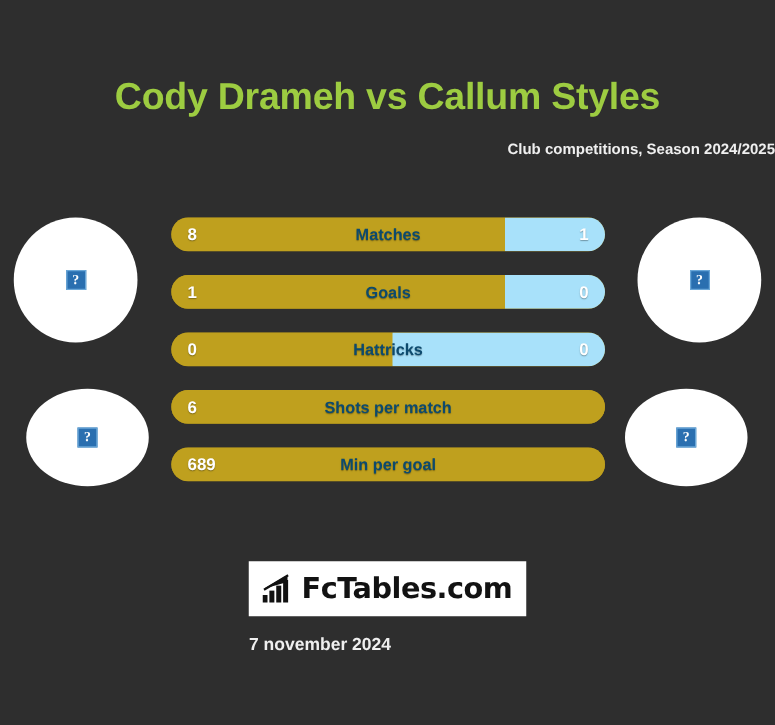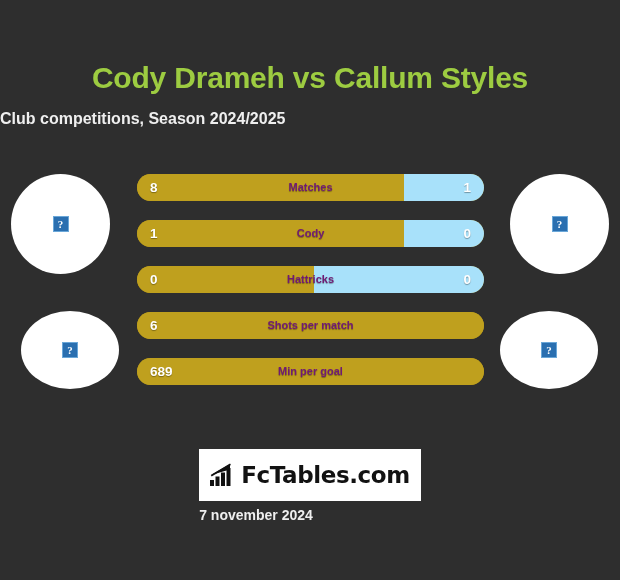--- a/index.html
+++ b/index.html
@@ -33,23 +33,23 @@
     font-weight: bold;
     letter-spacing: -0.2px;
     line-height: 36px;
     white-space: nowrap;
   }
   .subtitle {
     position: absolute;
     top: 62px;
     left: 0;
     width: 620px;
-    text-align: left;
+    text-align: right;
     color: #efefef;
-    font-size: 16px;
+    font-size: 12px;
     font-weight: bold;
     line-height: 18px;
   }
 
   
   .avatar {
     position: absolute;
     background: #ffffff;
     border-radius: 50%;
     display: flex;
@@ -100,22 +100,22 @@
     position: absolute;
     right: 0; top: 0; bottom: 0;
     background: #a8e1fa;
   }
   .bar-label {
     position: absolute;
     left: 0; right: 0; top: 0;
     height: 27px;
     line-height: 27px;
     text-align: center;
-    color: #701a75;
-    font-size: 11px;
+    color: #0c4a6e;
+    font-size: 13px;
     font-weight: bold;
     text-shadow: 0 1px 1px rgba(0,0,0,0.35);
     white-space: nowrap;
   }
   .bar-val-left {
     position: absolute;
     left: 13px; top: 0;
     height: 27px;
     line-height: 27px;
     color: #ffffff;
@@ -133,21 +133,21 @@
     font-weight: bold;
     text-shadow: 0 1px 1px rgba(0,0,0,0.35);
   }
 
   
   .logo-box {
     position: absolute;
     left: 199px;
     top: 401px;
     width: 222px;
-    height: 52px;
+    height: 44px;
     background: #ffffff;
     display: flex;
     align-items: center;
     justify-content: center;
     text-align: center;
   }
   .logo-inner {
     display: flex;
     align-items: center;
     gap: 5px;
@@ -201,21 +201,21 @@
       <div class="bar-away" style="width:23%"></div>
       <div class="bar-val-left">8</div>
       <div class="bar-label">Matches</div>
       <div class="bar-val-right">1</div>
     </div>
 
     <div class="bar-row">
       <div class="bar-home" style="width:77%"></div>
       <div class="bar-away" style="width:23%"></div>
       <div class="bar-val-left">1</div>
-      <div class="bar-label">Cody</div>
+      <div class="bar-label">Goals</div>
       <div class="bar-val-right">0</div>
     </div>
 
     <div class="bar-row">
       <div class="bar-home" style="width:51%"></div>
       <div class="bar-away" style="width:49%"></div>
       <div class="bar-val-left">0</div>
       <div class="bar-label">Hattricks</div>
       <div class="bar-val-right">0</div>
     </div>

